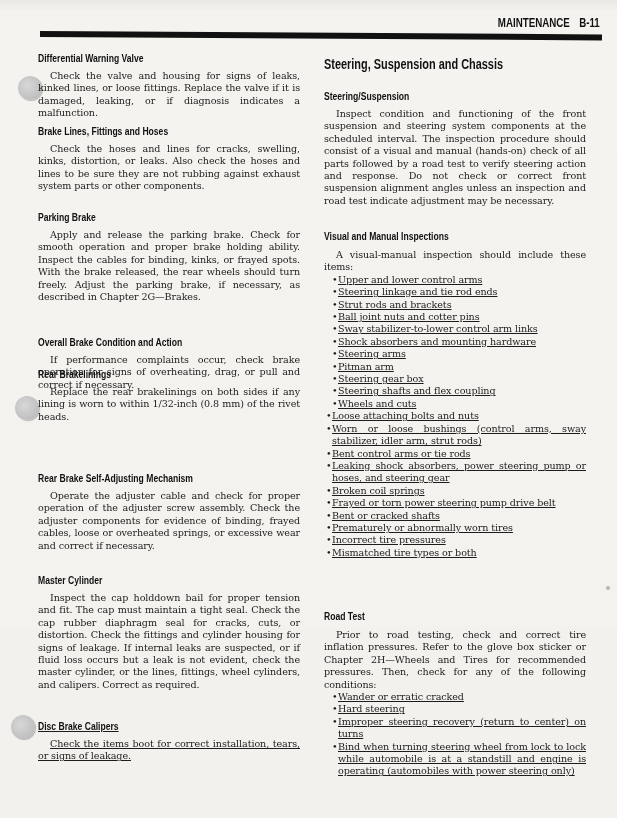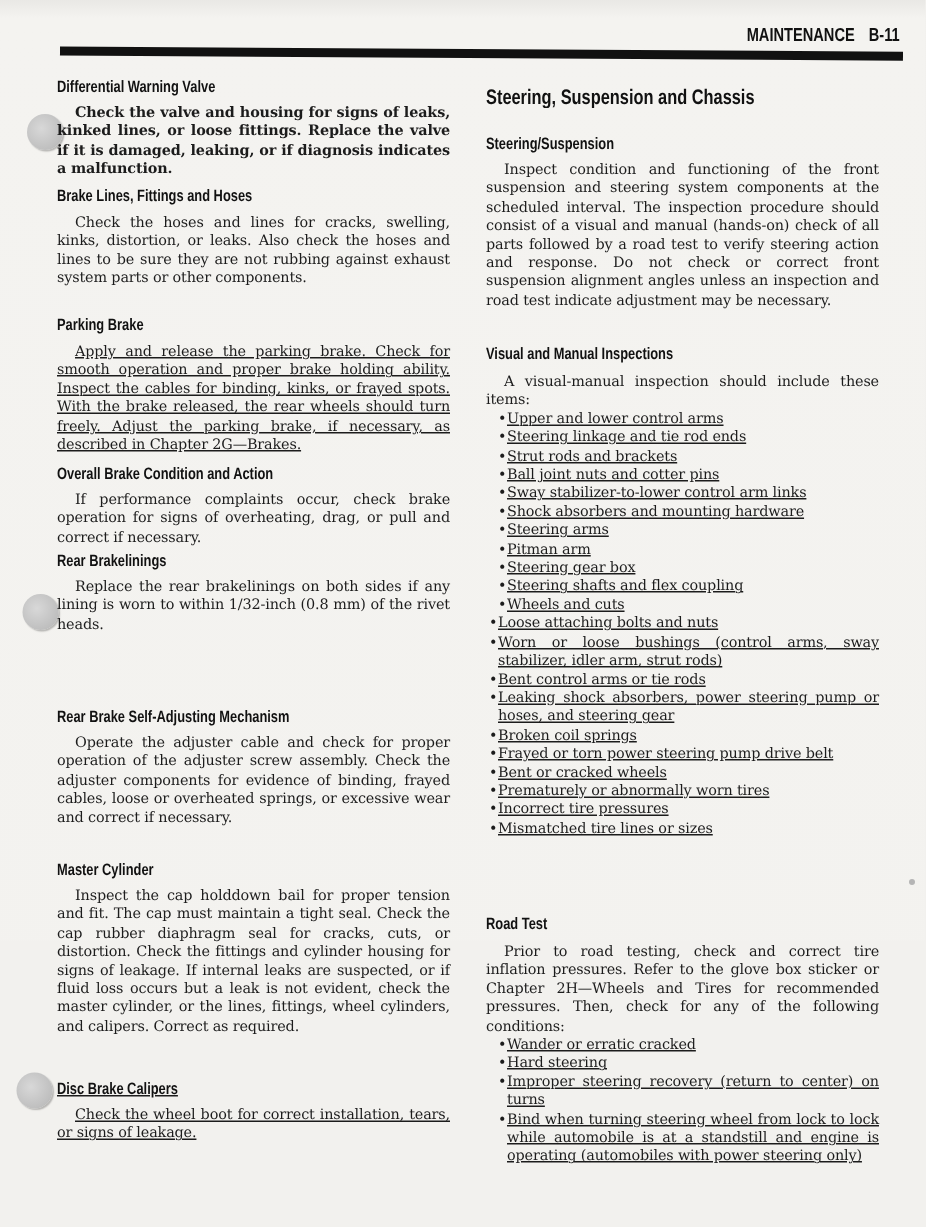--- a/index.html
+++ b/index.html
@@ -78,49 +78,49 @@
   <div class="rule"></div>
 
   <div class="hole" style="left:18px; top:76px;"></div>
   <div class="hole" style="left:15px; top:396px;"></div>
   <div class="hole" style="left:11px; top:715px;"></div>
   <div class="dot" style="left:606px; top:586px;"></div>
 
   <div class="col col-left">
     <div class="sec" style="top:0px;">
       <h3>Differential Warning Valve</h3>
-      <p style="margin-top:6px;font-weight:bold;">Check the valve and housing for signs of leaks, kinked lines, or loose fittings. Replace the valve if it is damaged, leaking, or if diagnosis indicates a malfunction.</p>
+      <p style="margin-top:6px;">Check the valve and housing for signs of leaks, kinked lines, or loose fittings. Replace the valve if it is damaged, leaking, or if diagnosis indicates a malfunction.</p>
     </div>
     <div class="sec" style="top:73px;">
       <h3>Brake Lines, Fittings and Hoses</h3>
       <p style="margin-top:6px;">Check the hoses and lines for cracks, swelling, kinks, distortion, or leaks. Also check the hoses and lines to be sure they are not rubbing against exhaust system parts or other components.</p>
     </div>
     <div class="sec" style="top:159px;">
       <h3>Parking Brake</h3>
-      <p style="margin-top:6px;text-decoration:underline;">Apply and release the parking brake. Check for smooth operation and proper brake holding ability. Inspect the cables for binding, kinks, or frayed spots. With the brake released, the rear wheels should turn freely. Adjust the parking brake, if necessary, as described in Chapter 2G—Brakes.</p>
+      <p style="margin-top:6px;">Apply and release the parking brake. Check for smooth operation and proper brake holding ability. Inspect the cables for binding, kinks, or frayed spots. With the brake released, the rear wheels should turn freely. Adjust the parking brake, if necessary, as described in Chapter 2G—Brakes.</p>
     </div>
-    <div class="sec" style="top:258px;">
+    <div class="sec" style="top:284px;">
       <h3>Overall Brake Condition and Action</h3>
       <p style="margin-top:6px;">If performance complaints occur, check brake operation for signs of overheating, drag, or pull and correct if necessary.</p>
     </div>
     <div class="sec" style="top:316px;">
       <h3>Rear Brakelinings</h3>
       <p style="margin-top:6px;">Replace the rear brakelinings on both sides if any lining is worn to within 1/32-inch (0.8 mm) of the rivet heads.</p>
     </div>
     <div class="sec" style="top:420px;">
       <h3>Rear Brake Self-Adjusting Mechanism</h3>
       <p style="margin-top:6px;">Operate the adjuster cable and check for proper operation of the adjuster screw assembly. Check the adjuster components for evidence of binding, frayed cables, loose or overheated springs, or excessive wear and correct if necessary.</p>
     </div>
     <div class="sec" style="top:522px;">
       <h3>Master Cylinder</h3>
       <p style="margin-top:6px;">Inspect the cap holddown bail for proper tension and fit. The cap must maintain a tight seal. Check the cap rubber diaphragm seal for cracks, cuts, or distortion. Check the fittings and cylinder housing for signs of leakage. If internal leaks are suspected, or if fluid loss occurs but a leak is not evident, check the master cylinder, or the lines, fittings, wheel cylinders, and calipers. Correct as required.</p>
     </div>
     <div class="sec" style="top:668px;text-decoration:underline;">
       <h3>Disc Brake Calipers</h3>
-      <p style="margin-top:6px;">Check the wheel boot for correct installation, tears, or signs of leakage.</p>
+      <p style="margin-top:6px;">Check the items boot for correct installation, tears, or signs of leakage.</p>
     </div>
   </div>
 
   <div class="col col-right">
     <h2>Steering, Suspension and Chassis</h2>
 
     <div class="sec" style="top:34px;">
       <h3>Steering/Suspension</h3>
       <p style="margin-top:6px;">Inspect condition and functioning of the front suspension and steering system components at the scheduled interval. The inspection procedure should consist of a visual and manual (hands-on) check of all parts followed by a road test to verify steering action and response. Do not check or correct front suspension alignment angles unless an inspection and road test indicate adjustment may be necessary.</p>
     </div>
@@ -141,24 +141,24 @@
         <li>Steering shafts and flex coupling</li>
         <li>Wheels and cuts</li>
       </ul>
       <ul class="tight" style="padding-left:2px;">
         <li>Loose attaching bolts and nuts</li>
         <li>Worn or loose bushings (control arms, sway stabilizer, idler arm, strut rods)</li>
         <li>Bent control arms or tie rods</li>
         <li>Leaking shock absorbers, power steering pump or hoses, and steering gear</li>
         <li>Broken coil springs</li>
         <li>Frayed or torn power steering pump drive belt</li>
-        <li>Bent or cracked wheels</li>
+        <li>Bent or cracked shafts</li>
         <li>Prematurely or abnormally worn tires</li>
         <li>Incorrect tire pressures</li>
-        <li>Mismatched tire lines or sizes</li>
+        <li>Mismatched tire types or both</li>
       </ul>
     </div>
 
     <div class="sec" style="top:554px;">
       <h3>Road Test</h3>
       <p style="margin-top:7px;">Prior to road testing, check and correct tire inflation pressures. Refer to the glove box sticker or Chapter 2H—Wheels and Tires for recommended pressures. Then, check for any of the following conditions:</p>
       <ul class="tight" style="padding-left:8px;">
         <li>Wander or erratic cracked</li>
         <li>Hard steering</li>
         <li>Improper steering recovery (return to center) on turns</li>

